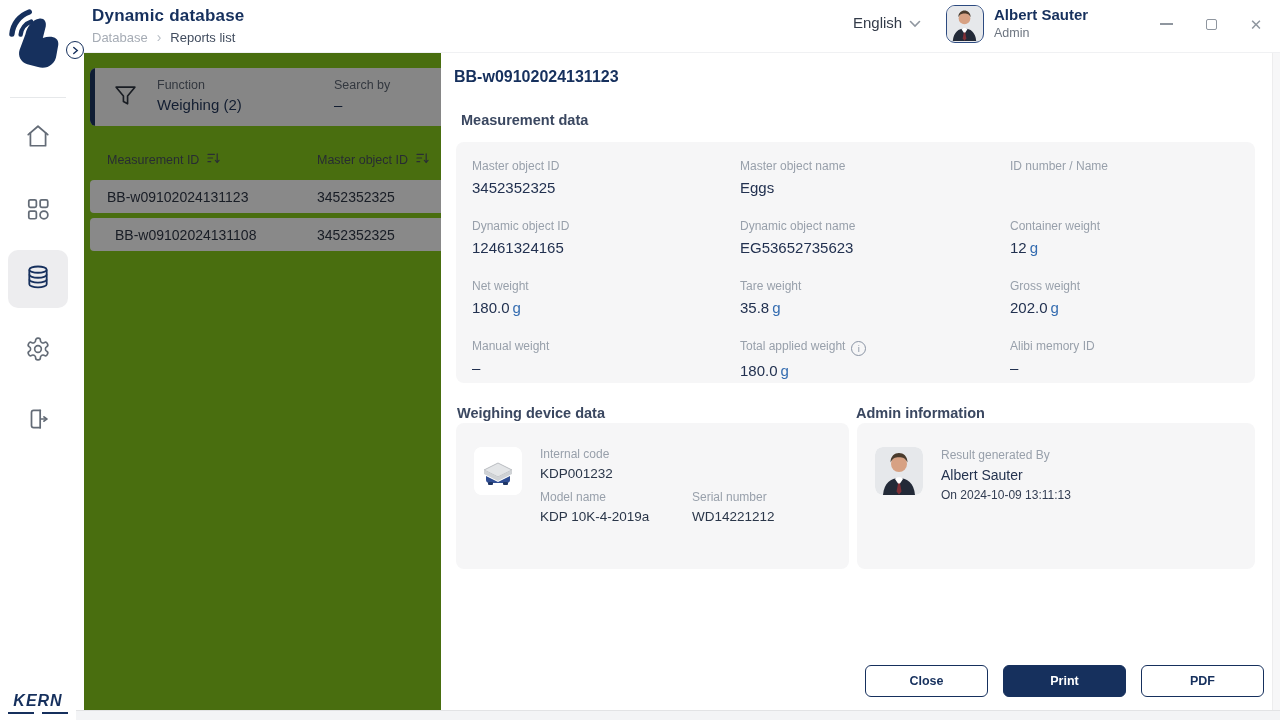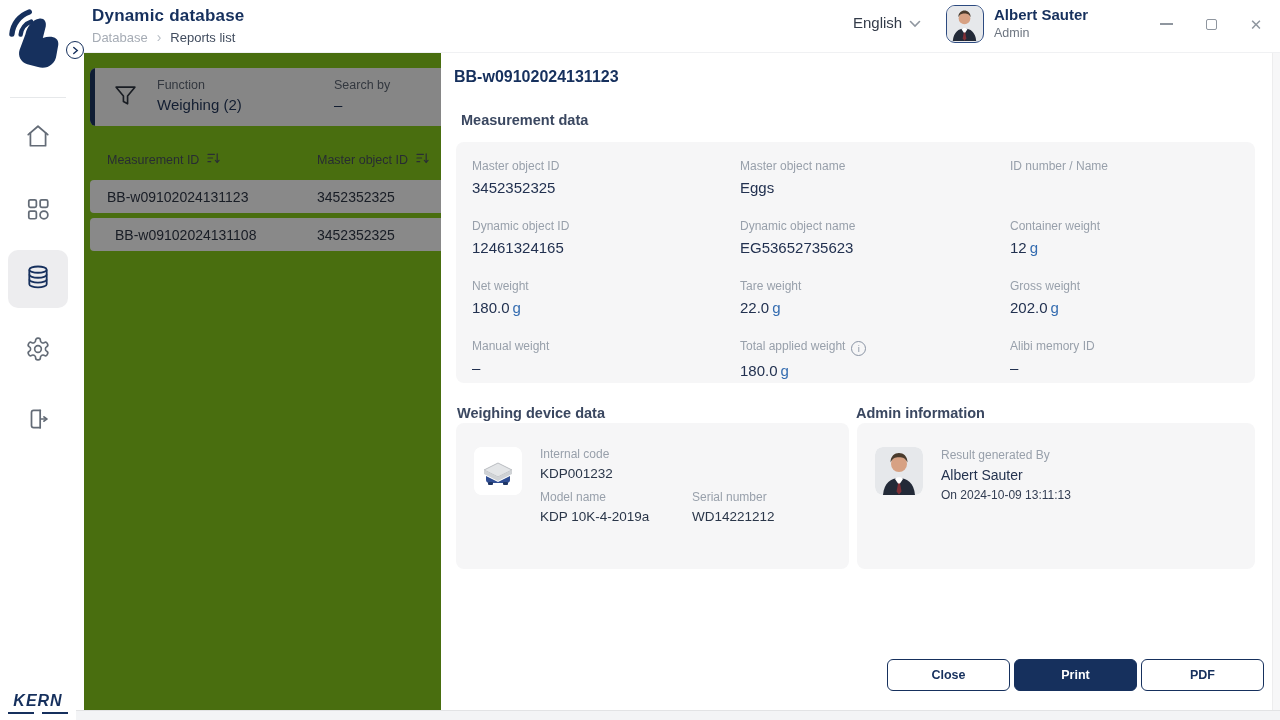--- a/index.html
+++ b/index.html
@@ -71,21 +71,21 @@
         font-size:9.5px;line-height:13px;text-align:center;color:#8a94a4;margin-left:6px;
         vertical-align:-2px;cursor:pointer;}
   .card-device{left:15px;top:370px;width:393px;height:146px;}
   .card-user{left:416px;top:370px;width:398px;height:146px;}
   .thumb{position:absolute;left:18px;top:24px;width:48px;height:48px;border-radius:8px;overflow:hidden;background:#fff;}
   .dfield{position:absolute;}
   .d-value{font-size:13.5px;color:#2a3649;margin-top:5px;}
   .u-name{font-size:14px;color:#24334f;margin-top:5px;}
   .u-time{font-size:12px;color:#323d52;margin-top:5px;}
   .u-company{position:absolute;left:16px;top:90px;width:368px;font-size:13.5px;color:#27324a;line-height:1.32;}
-  .btn-row{position:absolute;right:16px;bottom:19px;display:flex;gap:4px;}
+  .btn-row{position:absolute;right:16px;bottom:13px;display:flex;gap:15px;}
   .btn{width:123px;height:32px;border:1px solid #16305d;border-radius:6px;background:#fff;color:#16305d;
        font-size:12.5px;font-weight:bold;display:flex;align-items:center;justify-content:center;
        box-sizing:border-box;cursor:pointer;font-family:"Liberation Sans",sans-serif;}
   .btn.primary{background:#16305d;color:#fff;}
 
   .bottom-strip{position:absolute;left:76px;top:710px;width:1204px;height:10px;background:#f3f4f6;
                 border-top:1px solid #e2e3e5;z-index:12;}
 </style>
 </head>
 <body>
@@ -284,21 +284,21 @@
       <div>
         <div class="f-label">Container weight</div>
         <div class="f-value"><span>12</span><span class="f-unit">g</span></div>
       </div>
       <div>
         <div class="f-label">Net weight</div>
         <div class="f-value"><span>180.0</span><span class="f-unit">g</span></div>
       </div>
       <div>
         <div class="f-label">Tare weight</div>
-        <div class="f-value"><span>22.0</span><span class="f-unit">g</span></div>
+        <div class="f-value"><span>35.8</span><span class="f-unit">g</span></div>
       </div>
       <div>
         <div class="f-label">Gross weight</div>
         <div class="f-value"><span>202.0</span><span class="f-unit">g</span></div>
       </div>
       <div>
         <div class="f-label">Manual weight</div>
         <div class="f-value"><span>–</span><span class="f-unit"></span></div>
       </div>
       <div>

